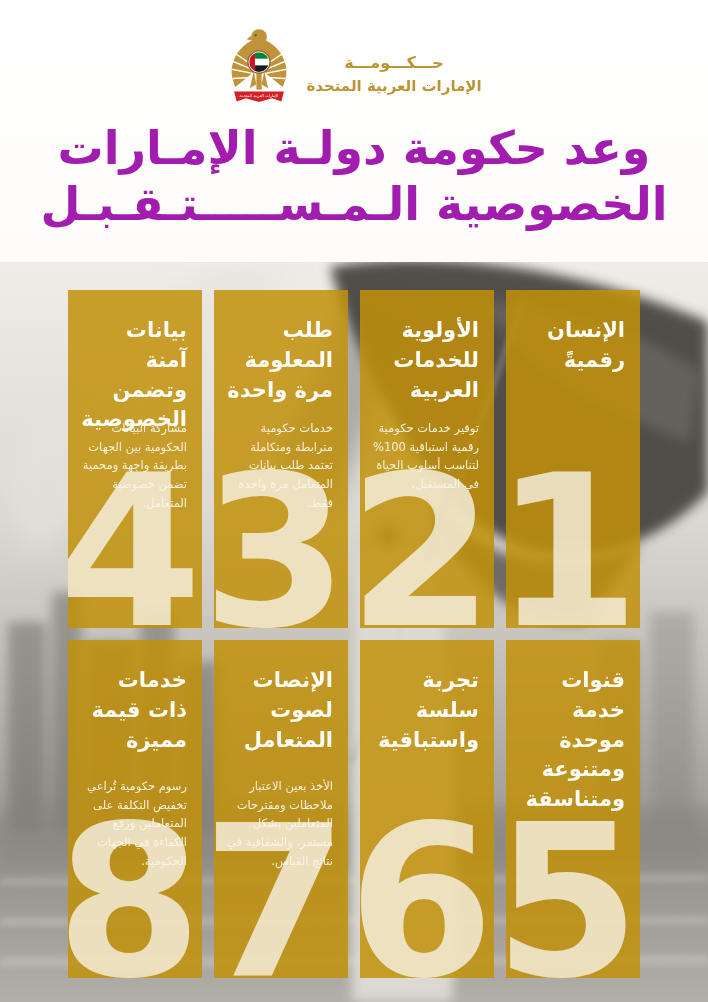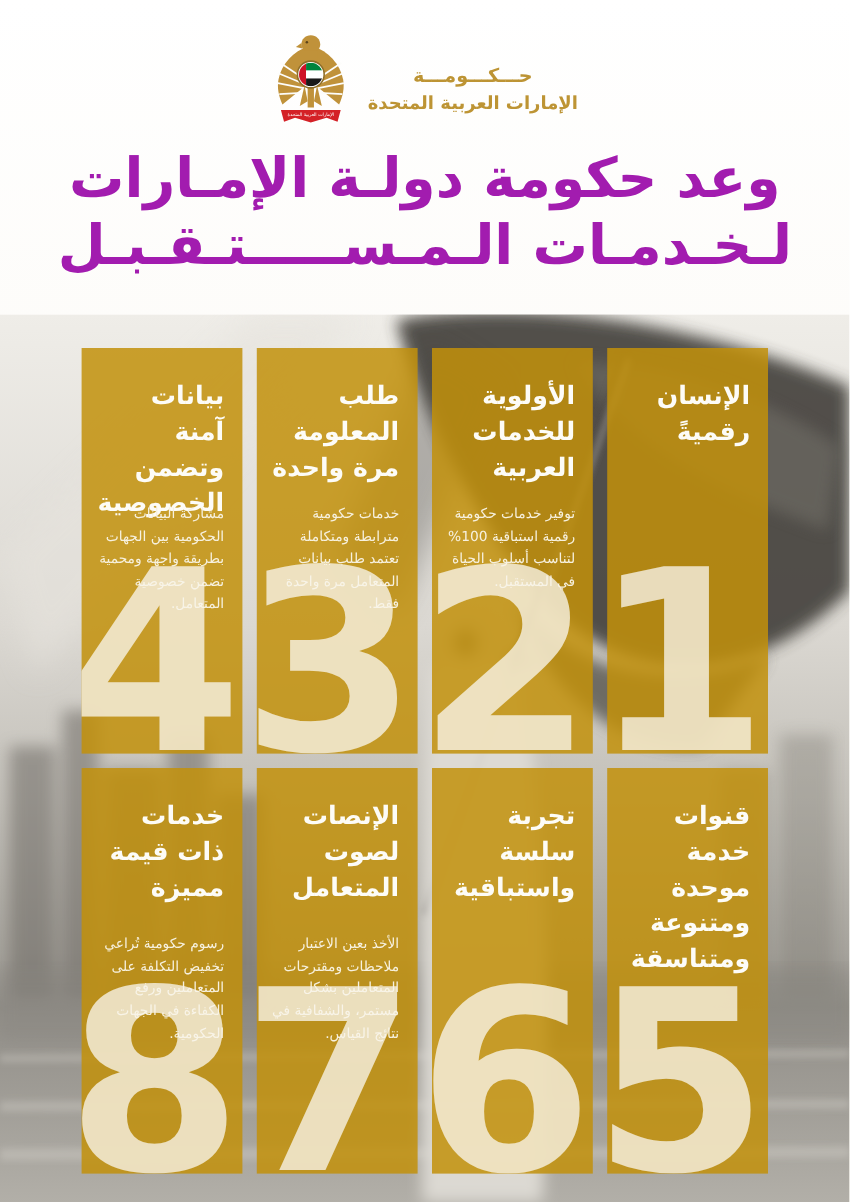--- a/index.html
+++ b/index.html
@@ -128,21 +128,21 @@
     <text x="50" y="105" font-size="6" fill="#ffffff" text-anchor="middle">الإمارات العربية المتحدة</text>
   </svg>
   <div class="logo-text">
     <div class="l1">حـــكـــومـــة</div>
     <div class="l2">الإمارات العربية المتحدة</div>
   </div>
 </div>
 
 <div class="title">
   <div class="t1">وعد حكومة دولـة الإمـارات</div>
-  <div class="t2">لـخـدمـات الـمـســـــتـقـبـل</div>
+  <div class="t2">الخصوصية الـمـســـــتـقـبـل</div>
 </div>
 
 <div class="grid">
 
   <div class="card">
     <div class="ctitle">الإنسان رقميةً</div>
     <div class="cnum">1</div>
   </div>
 
   <div class="card">

